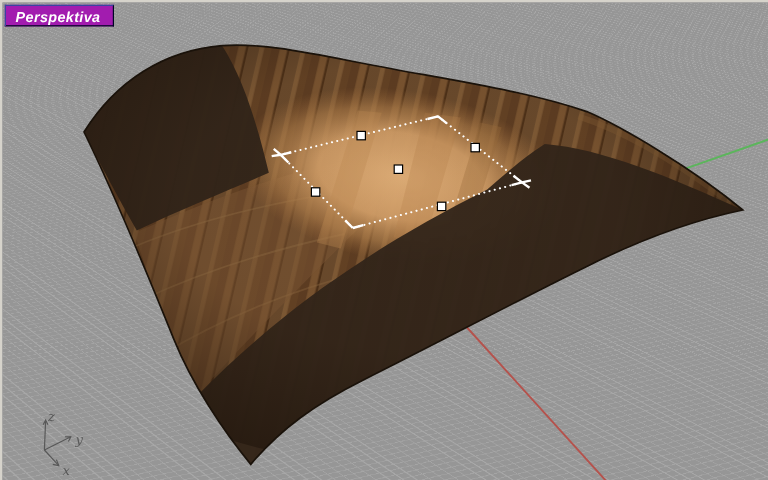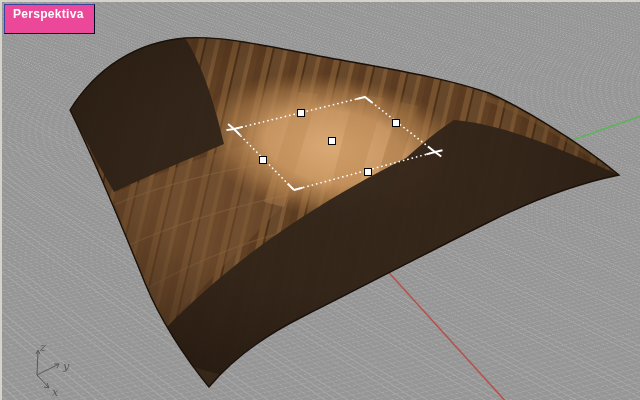--- a/index.html
+++ b/index.html
@@ -12,26 +12,26 @@
   .bg-grid{position:absolute;inset:0;overflow:hidden;background:#969696;}
   .bg-grid .plane{
     position:absolute;left:-780px;top:-1800px;width:2200px;height:2400px;
     background-image:
       repeating-linear-gradient(45deg,  transparent 0, transparent 9px,  #a8a8a8 9px,  #a8a8a8 10px),
       repeating-linear-gradient(161deg, transparent 0, transparent 7px,  #a5a5a5 7px,  #a5a5a5 8px);
     transform:perspective(650px) rotateX(32deg);
     transform-origin:50% 100%;
   }
   .title-tab{
-    position:absolute;left:2px;top:2px;height:30px;line-height:18px;
+    position:absolute;left:2px;top:2px;height:18px;line-height:18px;
     padding:0 10px 0 8px;color:#fff;font-size:12px;font-weight:bold;
-    background:#ec4899;
+    background:#a21caf;
     border-top:1px solid #3a44a0;border-left:1px solid #3a44a0;
     border-right:1px solid #000525;border-bottom:1px solid #000525;
-    box-sizing:border-box;letter-spacing:0.3px;cursor:default;
+    box-sizing:border-box;letter-spacing:0.3px;cursor:default;font-style:italic;
   }
   svg.scene{position:absolute;inset:0;}
   text.gizmo-label{font-family:"DejaVu Serif",serif;font-style:italic;font-size:11px;fill:#585858;}
 </style>
 </head>
 <body>
 
 <div class="stage">
 
   <div class="bg-grid">

